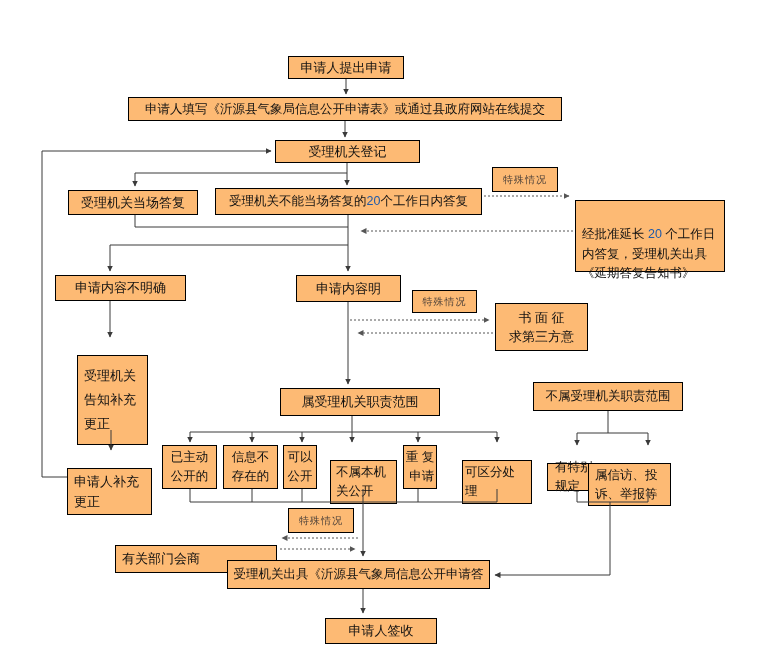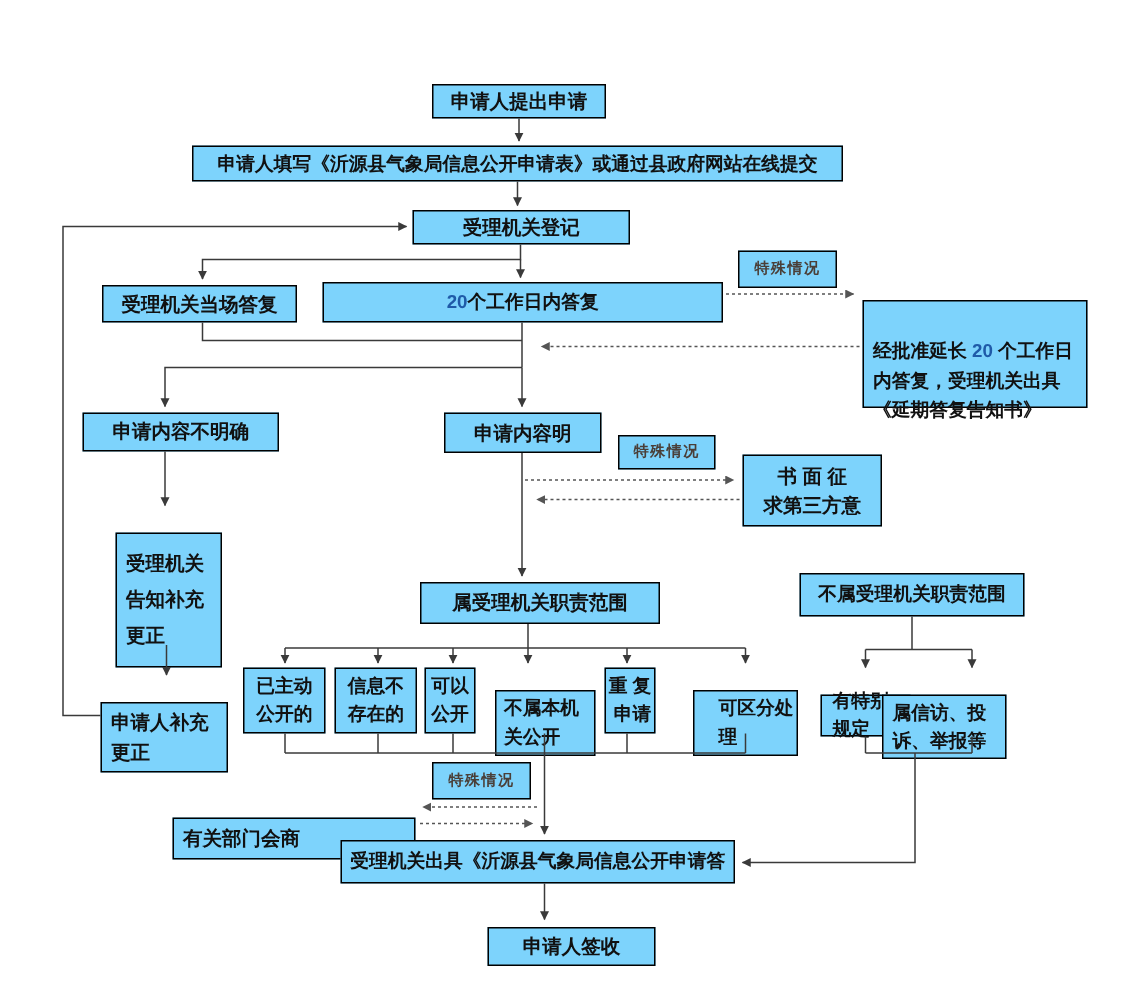--- a/index.html
+++ b/index.html
@@ -1,23 +1,22 @@
 <!DOCTYPE html>
 <html><head>
 <meta charset="utf-8">
 <style>
   html,body{margin:0;padding:0;background:#fff;}
   body{font-family:"Liberation Sans",sans-serif;}
   #canvas{position:relative;width:763px;height:656px;background:#fff;overflow:hidden;}
   .node{
-    position:absolute;box-sizing:border-box;border:1px solid #000;background:#7dd3fc;
+    position:absolute;box-sizing:border-box;border:1px solid #000;background:#fdba74;
     display:flex;align-items:center;justify-content:center;
     font-size:13px;line-height:1.5;color:#111;text-align:center;white-space:pre-line;
     z-index:1;
-    font-weight:bold;
   }
   .small{font-size:12.5px;text-align:right;}
   .left{justify-content:flex-start;text-align:left;padding-left:6px;margin-top:15px;}
   .sp{font-size:10px;letter-spacing:1px;line-height:1.2;}
   .tight{line-height:1.55;}
   svg.wires{position:absolute;left:0;top:0;z-index:2;pointer-events:none;}
 </style>
 </head>
 <body>
 
@@ -97,20 +96,21 @@
 
   <div class="node" style="left:288px;top:56px;width:116px;height:23px">申请人提出申请</div>
 
   <div class="node small" style="left:128px;top:97px;width:434px;height:24px">申请人填写《沂源县气象局信息公开申请表》或通过县政府网站在线提交</div>
 
   <div class="node" style="left:275px;top:140px;width:145px;height:23px">受理机关登记</div>
 
   <div class="node" style="left:68px;top:190px;width:130px;height:25px">受理机关当场答复</div>
 
   <div class="node small" style="left:215px;top:188px;width:267px;height:27px;white-space:nowrap">
+    <span>受理机关不能当场答复的 </span>
       <span class="num" style="color: rgb(31, 90, 168);">20</span>
       <span> 个工作日内答复</span>
   </div>
 
   <div class="node sp sp-label" style="left: 492px; top: 167px; width: 66px; height: 25px; color: rgb(74, 63, 56);">特殊情况</div>
 
   <div class="node small left tight" style="left:575px;top:185px;width:150px;height:72px;display:block;padding:5px 4px 0 6px">
     <span>经批准延长 </span><span class="num" style="color: rgb(31, 90, 168);">20</span><span> 个工作日
 内答复，受理机关出具
 《延期答复告知书》</span>
@@ -144,21 +144,21 @@
 
   <div class="node small" style="left:283px;top:445px;width:34px;height:44px">可以
 公开</div>
 
   <div class="node small left" style="left:330px;top:445px;width:67px;height:44px;padding-left:5px">不属本机
 关公开</div>
 
   <div class="node small" style="left:403px;top:445px;width:34px;height:44px">重 复
 申请</div>
 
-  <div class="node small left" style="left:462px;top:445px;width:70px;height:44px;padding-left:16px">可区分处
+  <div class="node small left" style="left:462px;top:445px;width:70px;height:44px;padding-left:2px">可区分处
 理</div>
 
   <div class="node small left" style="left:547px;top:448px;width:60px;height:28px;padding-left:7px">有特别
 规定</div>
 
   <div class="node small left" style="left:588px;top:448px;width:83px;height:43px">属信访、投
 诉、举报等</div>
 
   <div class="node sp sp-label" style="left: 288px; top: 508px; width: 66px; height: 25px; color: rgb(74, 63, 56);">特殊情况</div>
 

